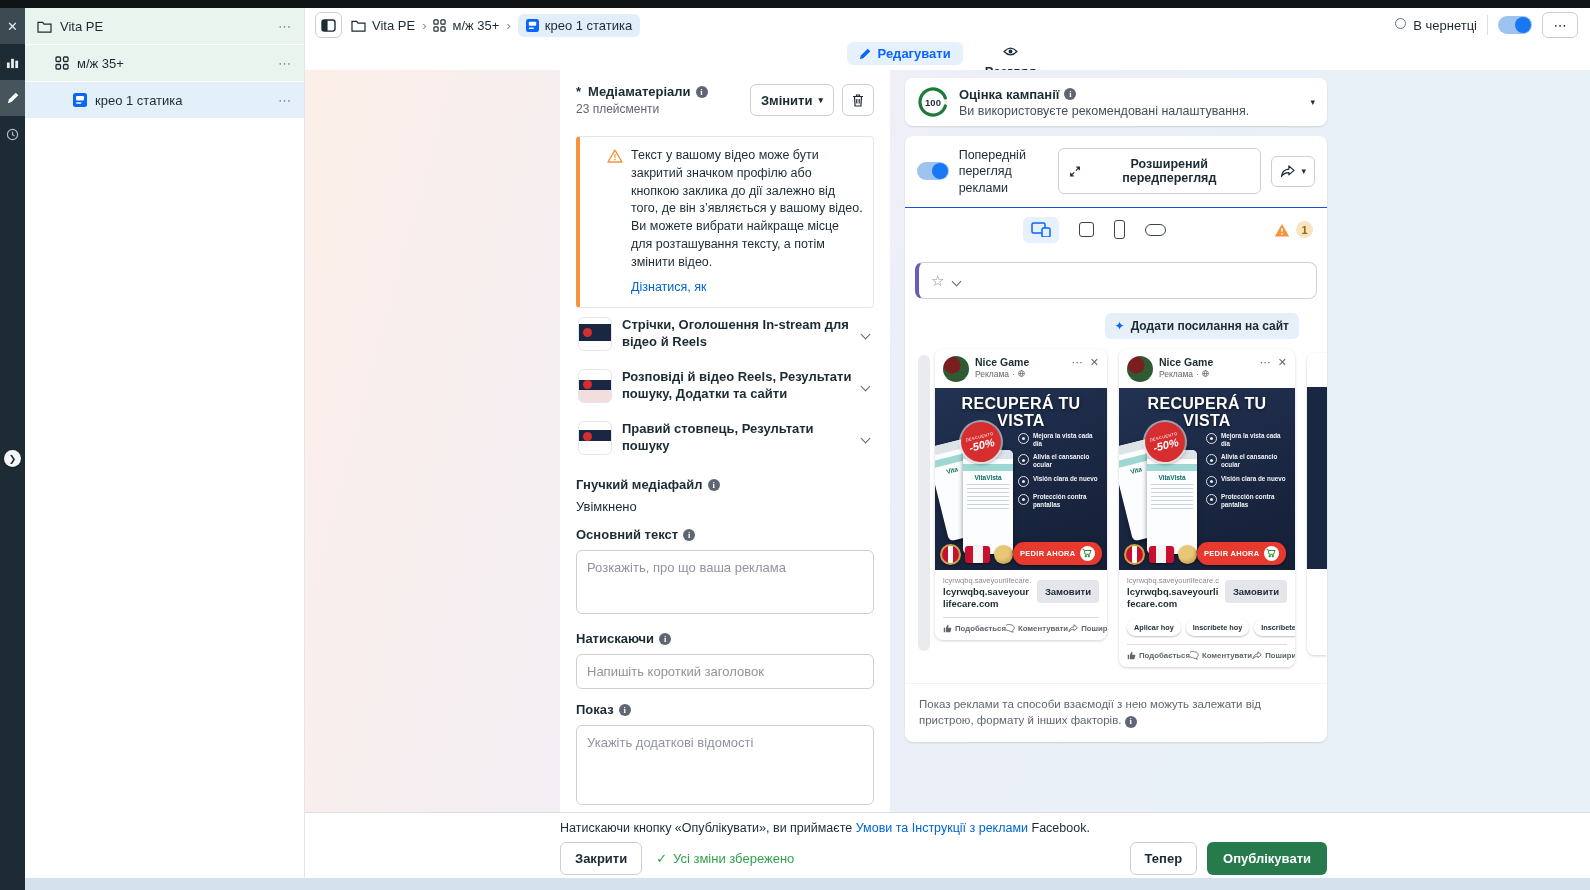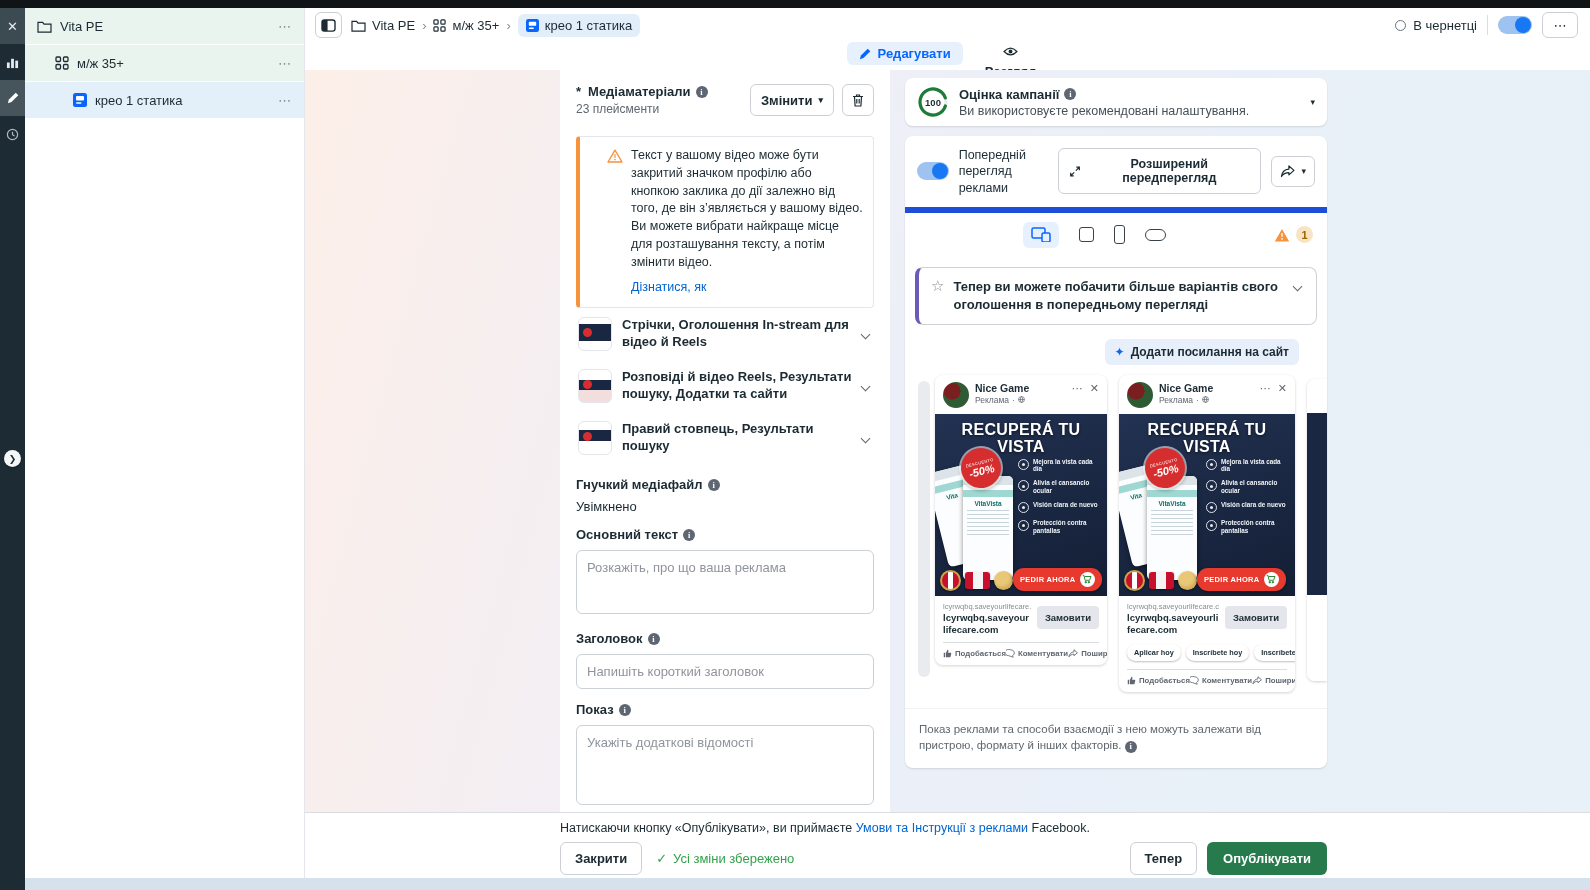--- a/index.html
+++ b/index.html
@@ -29,21 +29,21 @@
   
   .main { position:absolute; left:305px; top:8px; right:0; bottom:12px; display:flex; flex-direction:column; background:#fff; }
 
   .topbar { height:34px; display:flex; align-items:center; padding:0 12px 0 10px; gap:9px; background:#fff; flex:none; }
   .panel-toggle-btn { width:27px; height:26px; border:1px solid #ccd0d5; border-radius:6px; background:#fff; display:flex; align-items:center; justify-content:center; }
   .crumb { display:flex; align-items:center; gap:7px; font-size:13px; }
   .crumb-item { display:flex; align-items:center; gap:6px; }
   .crumb-sep { color:#8a8d91; font-size:13px; }
   .crumb-chip { background:#e2eef9; border-radius:6px; padding:4px 8px; display:flex; align-items:center; gap:6px; }
   .topbar-right { margin-left:auto; display:flex; align-items:center; gap:10px; }
-  .draft { display:flex; align-items:center; gap:7px; font-size:13px; color:#1c2b33; }
+  .draft { display:flex; gap:7px; font-size:13px; color:#1c2b33; }
   .draft-dot { width:11px; height:11px; border:1.6px solid #667380; border-radius:50%; }
   .vdiv { width:1px; height:20px; background:#dadde1; }
   .toggle { width:34px; height:18px; border-radius:9px; background:#9fc3f0; position:relative; }
   .toggle::after { content:""; position:absolute; right:1px; top:1px; width:16px; height:16px; border-radius:50%; background:#1877f2; }
   .more-btn { width:36px; height:26px; border:1px solid #ccd0d5; border-radius:6px; background:#fff; color:#1c2b33; font-size:13px; display:flex; align-items:center; justify-content:center; }
 
   .tabsrow { height:28px; flex:none; background:#fff; display:flex; align-items:flex-start; justify-content:center; gap:10px; }
   .tab { display:flex; align-items:center; gap:7px; font-size:13px; font-weight:bold; padding:4px 12px; border-radius:6px; }
   .tab.active { background:#e7f1fd; color:#0866ff; }
   .tab.plain { color:#1c2b33;flex-direction:column; }
@@ -83,21 +83,21 @@
   .link-inline { color:#0064d1; }
 
   
   .right-panel { position:absolute; left:600px; top:8px; width:422px; }
   .card { background:#fff; border-radius:8px; box-shadow:0 1px 2px rgba(0,0,0,.12); }
   .score-card { display:flex; align-items:center; gap:10px; padding:8px 12px; margin-bottom:10px; }
   .score-txt { flex:1; }
   .score-title { font-size:13px; font-weight:bold; display:flex; align-items:center; gap:5px; }
   .score-sub { font-size:12.5px; color:#465057; margin-top:2px; }
 
-  .prev-row { display:flex; align-items:center; gap:10px; padding:11px 12px; border-bottom:6px solid #1d4ed8; }
+  .prev-row { display:flex; align-items:center; gap:10px; padding:11px 12px; border-bottom:1px solid #1d4ed8; }
   .prev-label { font-size:12.5px; line-height:1.3; width:96px; }
   .exp-btn { display:flex; align-items:center; gap:7px; border:1px solid #ccd0d5; border-radius:6px; background:#fff; font-size:12.5px; font-weight:bold; color:#1c2b33; padding:8px 10px; }
   .share-btn { display:flex; align-items:center; gap:6px; border:1px solid #ccd0d5; border-radius:6px; background:#fff; padding:8px 8px; margin-left:auto; }
 
   .fmt-row { display:flex; align-items:center; gap:20px; padding:9px 14px 9px 118px; }
   .fmt { display:flex; align-items:center; justify-content:center; }
   .fmt-active { width:36px; height:26px; background:#e7f1fd; border-radius:6px; }
   .fmt-sq { width:15px; height:15px; border:1.6px solid #3a434b; border-radius:3px; }
   .fmt-ph { width:11px; height:19px; border:1.6px solid #3a434b; border-radius:3px; }
   .fmt-ls { width:21px; height:12px; border:1.6px solid #3a434b; border-radius:6px; }
@@ -374,21 +374,21 @@
         <div class="fld">
           <div class="fld-label">
               <span>Основний текст</span>
               <span class="info-i">i</span>
             </div>
           <textarea class="ta" rows="3" style="height: 64px;" placeholder="Розкажіть, про що ваша реклама"></textarea>
         </div>
 
         <div class="fld">
           <div class="fld-label">
-              <span>Заголовок</span>
+              <span>Натискаючи</span>
               <span class="info-i">i</span>
             </div>
           <input class="inp" placeholder="Напишіть короткий заголовок" style="">
         </div>
 
         <div class="fld">
           <div class="fld-label">
               <span>Показ</span>
               <span class="info-i">i</span>
             </div>
@@ -462,21 +462,20 @@
                   <path d="M8 1L15.2 13.4H.8Z" fill="#f7933c"></path>
                   <rect x="7.3" y="5" width="1.4" height="4" rx=".7" fill="#fff"></rect>
                   <circle cx="8" cy="10.8" r=".9" fill="#fff"></circle>
                 </svg>
               <span class="warn-badge">1</span>
             </span>
           </div>
 
           <div class="banner">
             <span class="star">☆</span>
-            <span class="txt">Тепер ви можете побачити більше варіантів свого оголошення в попередньому перегляді</span>
             <span class="chev-css"></span>
           </div>
 
           <div class="addlink-row">
             <span class="addlink">
               <span style="color:#0866ff">✦</span>
               <span>Додати посилання на сайт</span>
             </span>
           </div>
 

